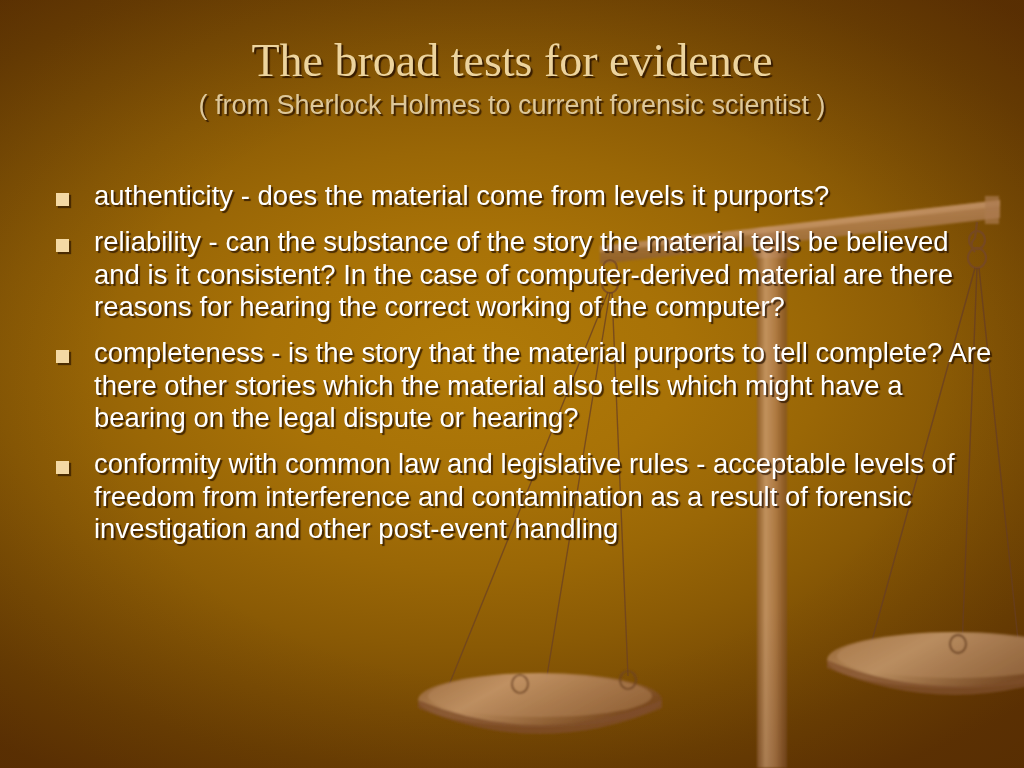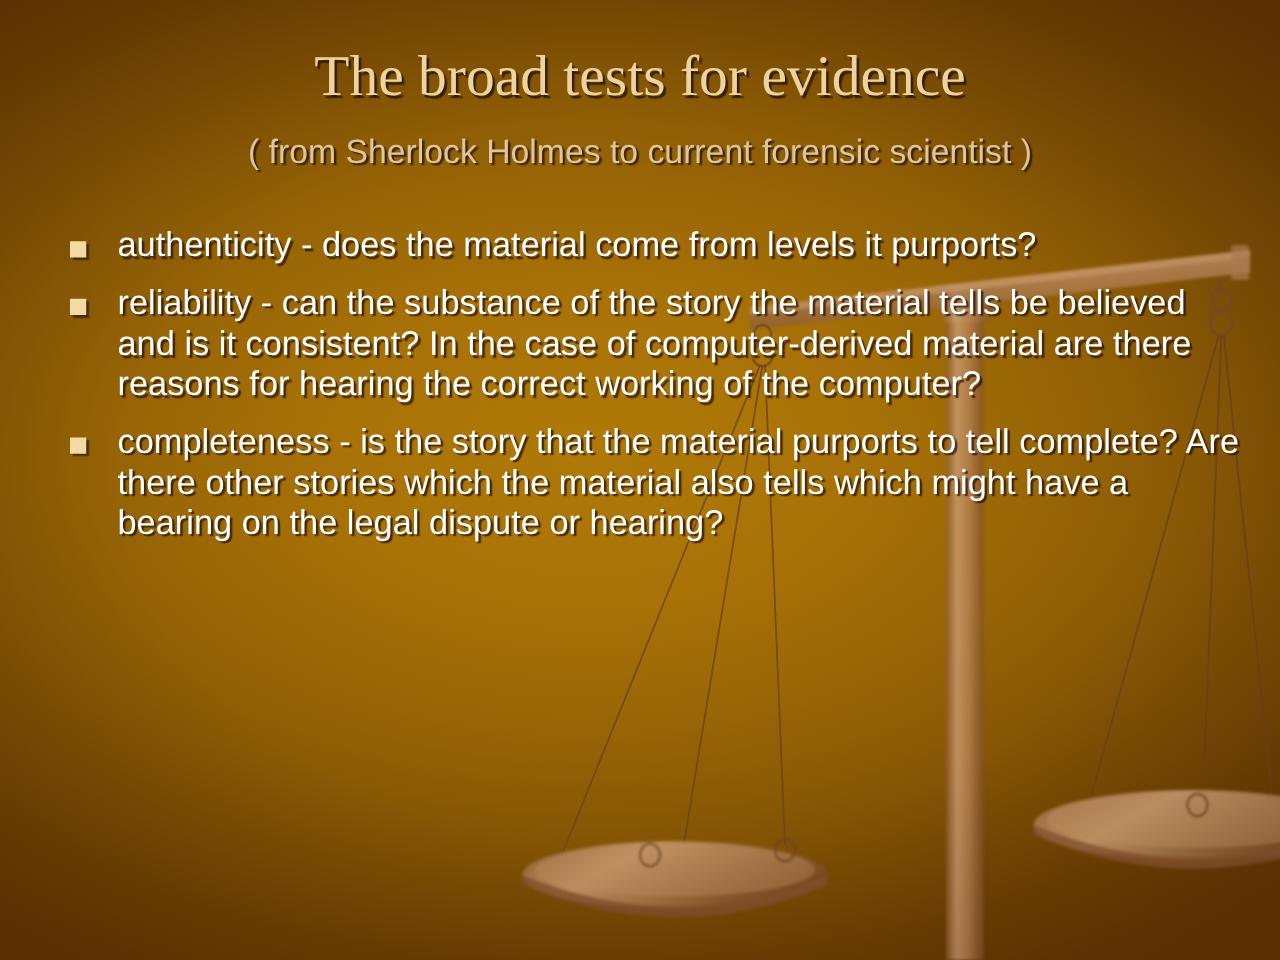--- a/index.html
+++ b/index.html
@@ -55,21 +55,21 @@
   .title {
     font-size: 46px;
     line-height: 1.02;
     color: #edd49e;
     letter-spacing: 0px;
     text-shadow: 2px 2px 1px rgba(35,14,0,0.80);
     padding: 0 40px;
     font-family: Liberation Serif, serif;
   }
   .subtitle {
-    margin-top: 22px;
+    margin-top: 6px;
     font-size: 27px;
     line-height: 1.05;
     color: #ddc79a;
     text-shadow: 2px 2px 1px rgba(35,14,0,0.75);
     padding: 0 40px;
   }
   
   .body {
     position: absolute;
     top: 180px;
@@ -202,15 +202,19 @@
     <div class="bullet-row">
       <span class="bullet-marker"></span>
       <span class="bullet-text">reliability - can the substance of the story the material tells be believed and is it consistent? In the case of computer-derived material are there reasons for hearing the correct working of the computer?</span>
     </div>
 
     <div class="bullet-row">
       <span class="bullet-marker"></span>
       <span class="bullet-text">completeness - is the story that the material purports to tell complete? Are there other stories which the material also tells which might have a bearing on the legal dispute or hearing?</span>
     </div>
 
+    <div class="bullet-row">
+      <span class="bullet-marker"></span>
+      <span class="bullet-text">conformity with common law and legislative rules - acceptable levels of freedom from interference and contamination as a result of forensic investigation and other post-event handling</span>
+    </div>
 
   </div>
 </div>
 
 </body></html>

